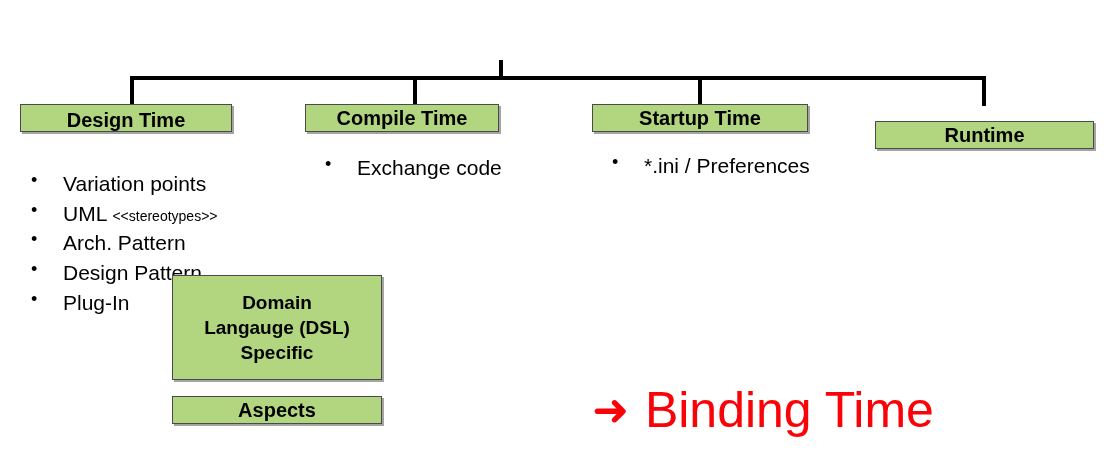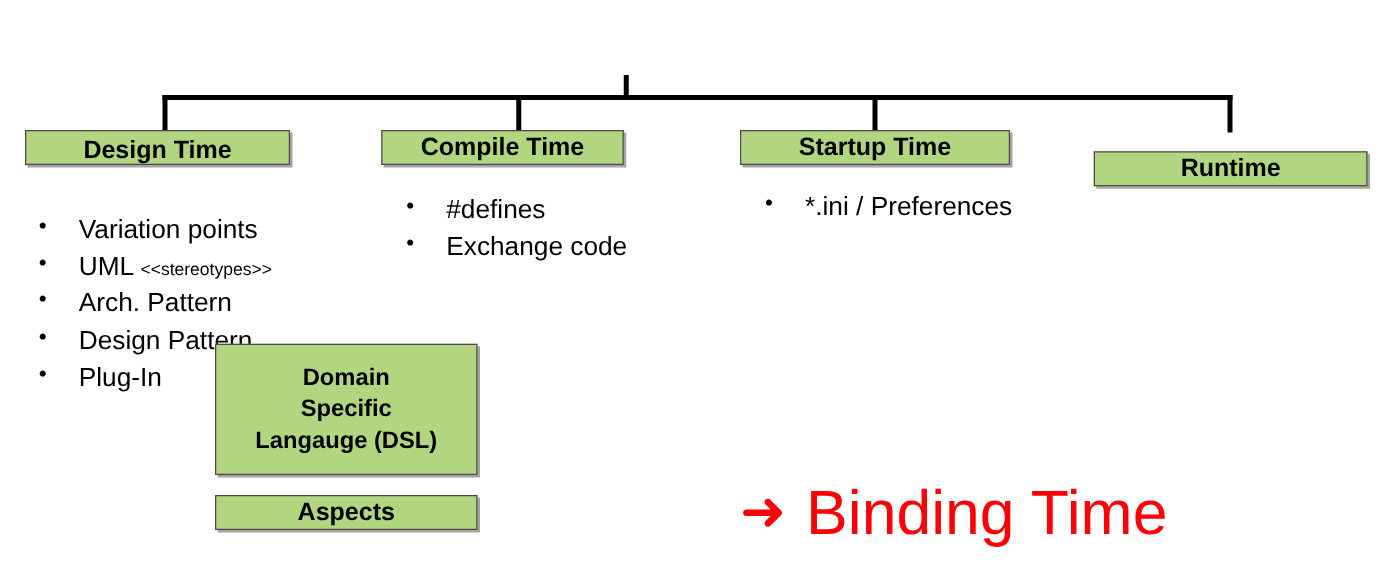--- a/index.html
+++ b/index.html
@@ -149,34 +149,33 @@
 
   <ul class="bullets" id="list-design">
     <li><span>Variation points</span></li>
     <li><span>UML </span><span class="stereo">&lt;&lt;stereotypes&gt;&gt;</span></li>
     <li><span>Arch. Pattern</span></li>
     <li><span>Design Pattern</span></li>
     <li><span>Plug-In</span></li>
   </ul>
 
   <ul class="bullets" id="list-compile">
-    <li><span>#defines</span></li>
     <li><span>Exchange code</span></li>
   </ul>
 
   <ul class="bullets" id="list-startup">
     <li><span>*.ini / Preferences</span></li>
   </ul>
 
 
   <div class="box" id="box-dsl">
     <div class="box-sub">
       <div>Domain</div>
+      <div>Langauge (DSL)</div>
       <div>Specific</div>
-      <div>Langauge (DSL)</div>
     </div>
   </div>
 
   <div class="box" id="box-aspects">
     <span class="box-cat">Aspects</span>
   </div>
 
   <div id="binding-note">
     <span id="binding-arrow">➜</span>
     <span id="binding-label">Binding Time</span>

